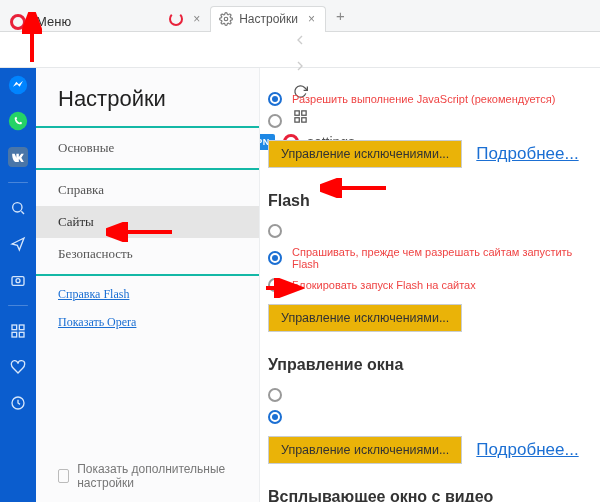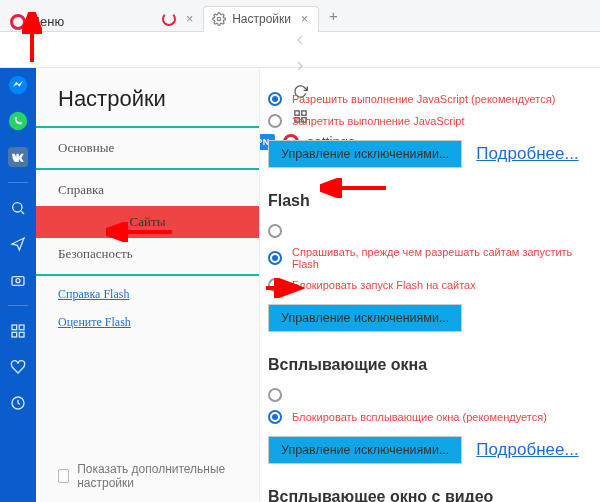--- a/index.html
+++ b/index.html
@@ -1,51 +1,51 @@
 <!DOCTYPE html>
 <html><head>
 <meta charset="utf-8">
 <style>
 * { margin: 0; padding: 0; box-sizing: border-box; }
 body { font-family: -apple-system, "Segoe UI", Arial, sans-serif; font-size: 13px; background: #fff; width: 600px; height: 502px; overflow: hidden; position: relative; }
 .titlebar { height: 32px; background: #f5f6f7; display: flex; align-items: center; border-bottom: 1px solid #d9dbdc; }
-.opera-btn { display: flex; align-items: center; padding: 0 10px; height: 100%; gap: 3px; color: #333; margin-top: 12px; }
+.opera-btn { display: flex; align-items: center; padding: 0 10px; height: 100%; gap: 10px; color: #333; margin-top: 12px; }
 .opera-logo, .addr-opera { width: 16px; height: 16px; border-radius: 50%; border: 3px solid #e8213a; }
 .tab { height: 26px; display: flex; align-items: center; padding: 0 10px 0 8px; gap: 6px; font-size: 12px; color: #555; margin-top: 6px; border-top-left-radius: 4px; border-top-right-radius: 4px; position: relative; }
 .tab.active { background: #fff; border: 1px solid #d9dbdc; border-bottom: none; }
 .tab .close { color: #888; margin-left: 4px; }
 .newtab { padding: 0 10px; color: #888; font-size: 15px; }
 .toolbar { height: 36px; background: #fff; display: flex; align-items: center; padding: 0 8px; gap: 10px; border-bottom: 1px solid #e6e8ea; flex-direction: column; }
 .nav-btn { color: #666; width: 24px; height: 24px; display: flex; align-items: center; justify-content: center; }
 .nav-btn.disabled { color: #ccc; }
 .addr { display: flex; align-items: center; gap: 8px; flex: 1; }
 .vpn-badge { background: #1e88e5; color: #fff; font-size: 9px; font-weight: bold; padding: 3px 5px; border-radius: 2px; letter-spacing: .5px; }
 .addr-text { color: #555; font-size: 14px; }
 .main { display: flex; height: calc(100% - 68px); }
 .sidebar { width: 36px; background: #0b5dce; display: flex; flex-direction: column; align-items: center; padding-top: 6px; gap: 14px; }
 .sb-item { width: 22px; height: 22px; display: flex; align-items: center; justify-content: center; color: #d6e6fb; border-radius: 4px; }
 .sb-img { width: 20px; height: 20px; border-radius: 4px; }
 .settings-nav { width: 224px; background: #fbfbfc; border-right: 1px solid #eceef0; padding: 18px 0 0 0; display: flex; flex-direction: column; }
 .settings-title { font-size: 22px; font-weight: 400; color: #222; padding: 0 22px 14px; }
 .nav-group { border-top: 2px solid #14b8a6; padding: 4px 0; font-family: Liberation Serif, serif; }
 .nav-item { padding: 8px 22px; color: #555; cursor: pointer; position: relative; }
-.nav-item.selected { background: #ef4444; color: #333; text-align: center; }
+.nav-item.selected { background: #e5e5e5; color: #333; }
 .nav-link { padding: 6px 22px; }
 .nav-link a { color: #1b6fd3; text-decoration: underline; font-size: 12px; }
 .adv { display: flex; align-items: center; gap: 8px; padding: 12px 22px; color: #777; font-size: 12px; margin-top: auto; }
 .adv .cb { width: 14px; height: 14px; border: 1px solid #bbb; border-radius: 2px; }
 .content { flex: 1; padding: 20px 0 0 8px; overflow: hidden; }
 .section { margin-bottom: 24px; }
 .sec-title { font-size: 16px; font-weight: 600; color: #333; margin-bottom: 10px; position: relative; }
 .opt { display: flex; align-items: center; gap: 10px; padding: 4px 0; color: #ef4444; font-size: 11px; }
 .radio { width: 14px; height: 14px; border: 2px solid #999; border-radius: 50%; flex-shrink: 0; display: flex; align-items: center; justify-content: center; }
 .radio.checked { border-color: #1b6fd3; }
 .radio.checked::after { content: ""; width: 6px; height: 6px; background: #1b6fd3; border-radius: 50%; }
 .btn-row { display: flex; align-items: center; gap: 14px; margin-top: 8px; }
-.btn { border: 1px solid #c9cdd1; background: #0ea5e9; padding: 6px 12px; font-size: 12.5px; color: #333; cursor: pointer; }
+.btn { border: 1px solid #c9cdd1; background: #eab308; padding: 6px 12px; font-size: 12.5px; color: #333; cursor: pointer; }
 .link { color: #1b6fd3; text-decoration: underline; font-size: 17px; }
 
 .arrow { position: absolute; pointer-events: none; z-index: 50; }
 .arrow svg { display: block; }
 .gear-icon { width: 14px; height: 14px; }
 .spin-icon { width: 14px; height: 14px; border: 2px solid #e8213a; border-top-color: transparent; border-radius: 50%; }
 </style>
 </head>
 <body>
 
@@ -167,37 +167,36 @@
     <div class="nav-group">
       <div class="nav-item">Основные</div>
     </div>
     <div class="nav-group">
       <div class="nav-item">Справка</div>
       <div class="nav-item selected">Сайты</div>
       <div class="nav-item">Безопасность</div>
     </div>
     <div class="nav-group">
       <div class="nav-link"><a>Справка Flash</a></div>
-      <div class="nav-link"><a>Оцените Flash</a></div>
+      <div class="nav-link"><a>Показать Opera</a></div>
     </div>
     <div class="adv">
       <span class="cb"></span>
       <span>Показать дополнительные настройки</span>
     </div>
   </div>
 
   <div class="content">
     <div class="section">
       <div class="opt">
           <span class="radio checked"></span>
           <span>Разрешить выполнение JavaScript (рекомендуется)</span>
         </div>
       <div class="opt">
           <span class="radio"></span>
-          <span>Запретить выполнение JavaScript</span>
         </div>
       <div class="btn-row">
         <button class="btn">Управление исключениями...</button>
         <a class="link">Подробнее...</a>
       </div>
     </div>
 
     <div class="section">
       <div class="sec-title">Flash</div>
       <div class="opt">
@@ -210,27 +209,26 @@
       <div class="opt">
           <span class="radio"></span>
           <span>Блокировать запуск Flash на сайтах</span>
         </div>
       <div class="btn-row">
         <button class="btn">Управление исключениями...</button>
       </div>
     </div>
 
     <div class="section">
-      <div class="sec-title">Всплывающие окна</div>
+      <div class="sec-title">Управление окна</div>
       <div class="opt">
           <span class="radio"></span>
         </div>
       <div class="opt">
           <span class="radio checked"></span>
-          <span>Блокировать всплывающие окна (рекомендуется)</span>
         </div>
       <div class="btn-row">
         <button class="btn">Управление исключениями...</button>
         <a class="link">Подробнее...</a>
       </div>
     </div>
 
     <div class="section">
       <div class="sec-title">Всплывающее окно с видео</div>
 

